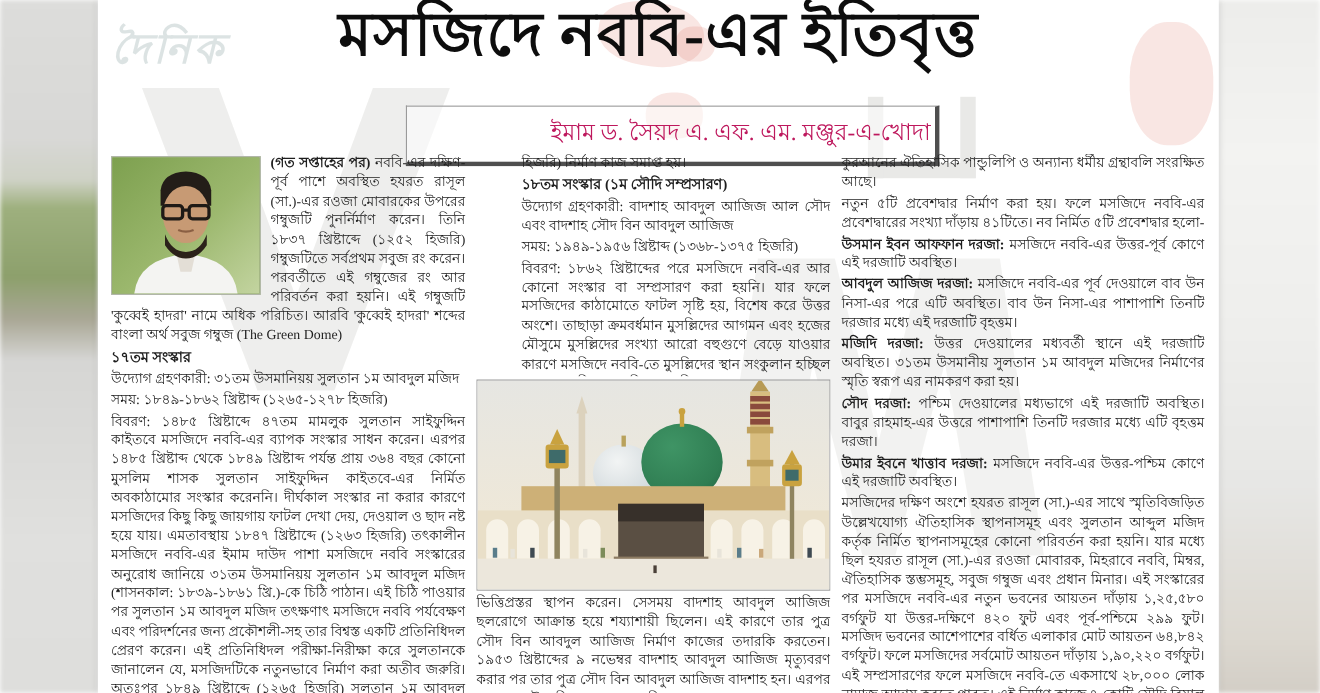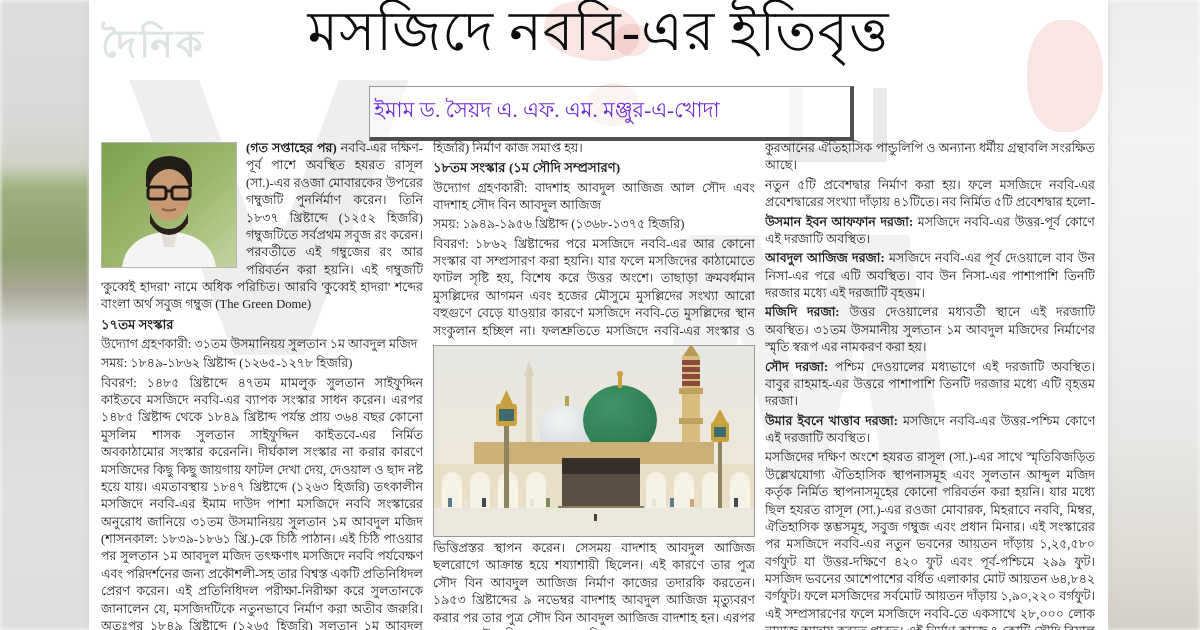--- a/index.html
+++ b/index.html
@@ -13,50 +13,50 @@
   .edge-right{right:0;width:92px;
     background:linear-gradient(180deg,#ededeb 0%,#f3f3f1 22%,#efefed 45%,#e7e7e5 70%,#dcd8d0 92%,#d3cec6 100%);}
 
   
   #page{position:absolute;left:89px;top:0;width:1019px;height:630px;background:#ffffff;z-index:2;
     box-shadow:0 0 6px rgba(0,0,0,.18);}
 
   
   .wm{position:absolute;pointer-events:none;z-index:3;}
   .wm-dainik{left:12px;top:14px;font-size:38px;font-weight:bold;color:#c6d2d2;opacity:.6;letter-spacing:3px;
-    font-family:"Liberation Serif",serif;}
+    font-family:"Liberation Serif",serif;font-style:italic;}
   .wm-shape{opacity:.8;}
   .wm-red{border-radius:45%;background:rgba(211,77,58,.14);}
 
   
   #headline{position:absolute;left:0;top:2px;width:100%;text-align:center;z-index:5;
-    font-size:55px;font-weight:normal;color:#0d0d0d;letter-spacing:1px;line-height:1.1;}
-  #bylineBox{position:absolute;left:280px;top:86px;width:472px;z-index:5;background:rgba(255,255,255,.55);
+    font-size:55px;font-weight:bold;color:#0d0d0d;letter-spacing:1px;line-height:1.1;}
+  #bylineBox{position:absolute;left:280px;top:96px;width:472px;z-index:5;background:rgba(255,255,255,.55);
     border:1px solid #9a9a9a;border-right:4px solid #4f4f4f;border-bottom:4px solid #4f4f4f;
-    text-align:left;font-size:21px;color:#6d28d9;padding:7px 4px 8px;}
+    text-align:right;font-size:21px;color:#be185d;padding:7px 4px 8px;}
 
   
   #columns{position:absolute;left:0;top:140px;width:1019px;height:490px;z-index:5;padding-left:18px;}
   .col{position:absolute;top:0;height:490px;overflow:hidden;color:#1d1d1d;
     font-size:12.6px;line-height:1.38;text-align:justify;}
   #col1{left:12px;width:322px;}
   #col2{left:344px;width:322px;}
   #col3{left:676px;width:330px;}
   .col p{margin:0 0 2px 0;}
   .sec-head{font-weight:bold;font-size:13.2px;margin:1px 0;}
   .meta{margin:0;}
 
   
   #portrait{float:left;width:134px;height:124px;margin:2px 9px 3px 0;border:1px solid #b5b5b5;
     background:#8fae5d;overflow:hidden;}
 
   
   #mosquePhoto{width:320px;height:190px;border:1px solid #9a9a9a;margin:3px 0 3px 0;overflow:hidden;}
 
-  .col2-pre{height:202px;overflow:hidden;}
+  .col2-pre{height:202px;overflow:hidden;margin-left:41px;}
   .col2-post{overflow:hidden;}
 </style>
 </head>
 <body>
 
 <div id="stage">
 
   <div class="edge edge-left"></div>
   <div class="edge edge-right"></div>
 

